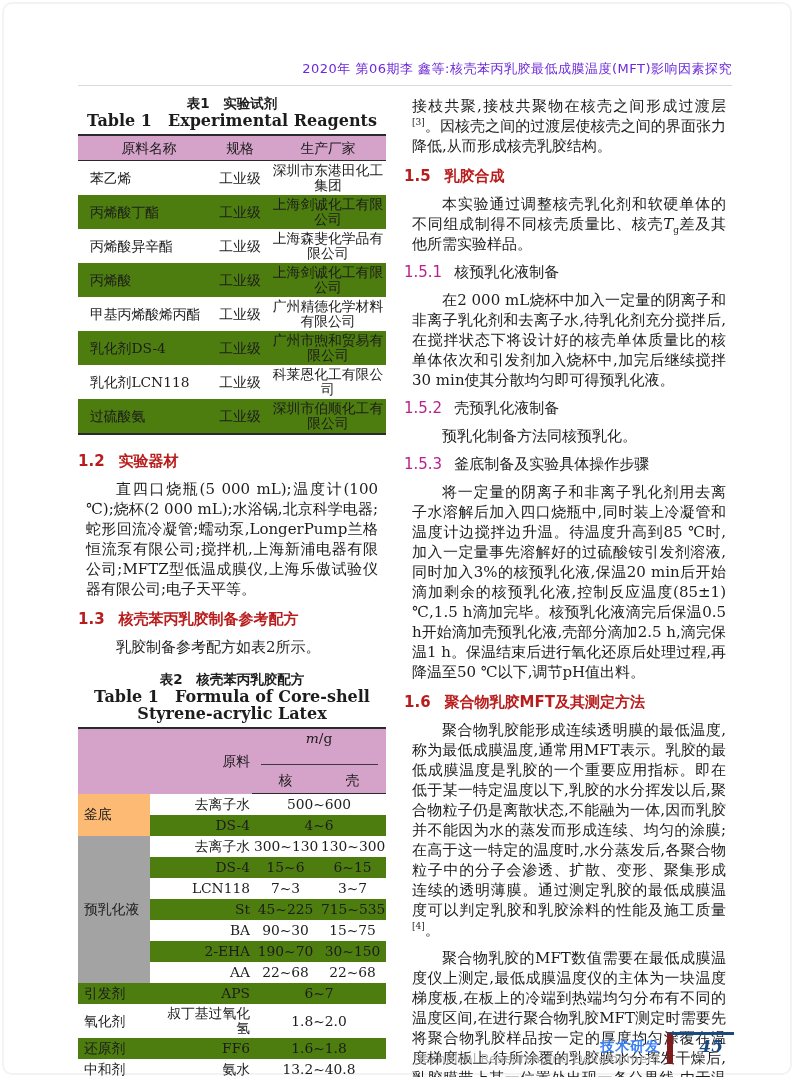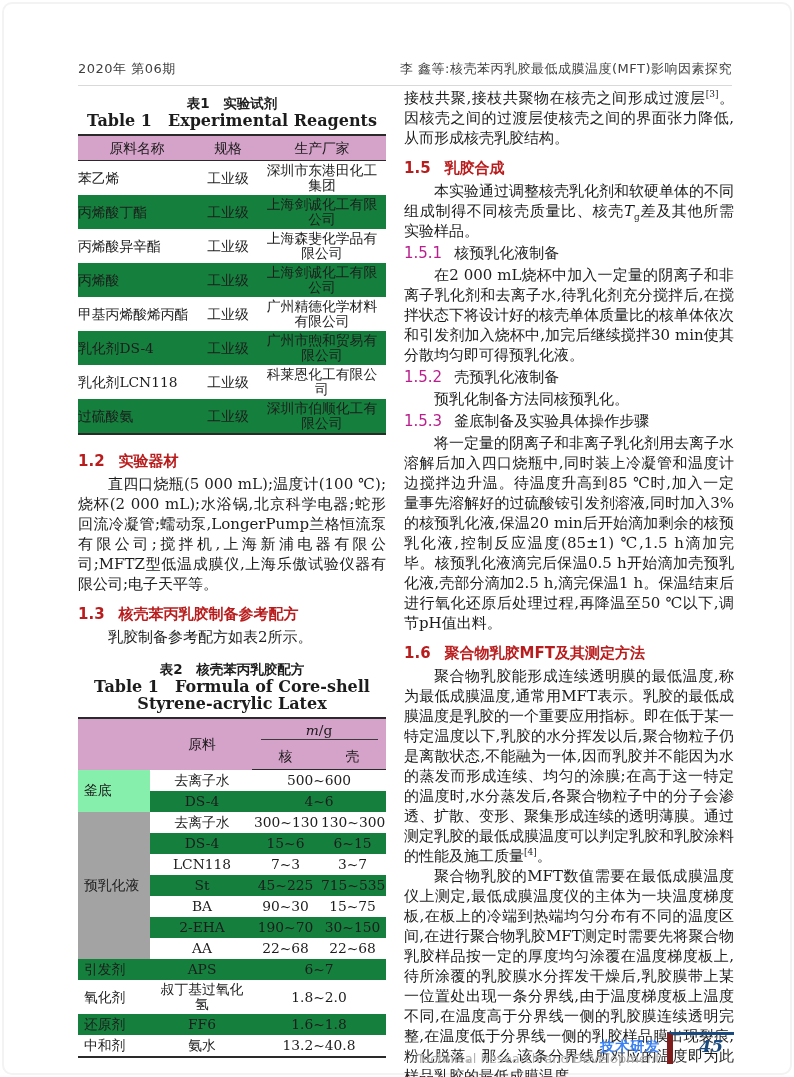--- a/index.html
+++ b/index.html
@@ -8,31 +8,31 @@
     background:#fdfdfd;
     font-family:"DejaVu Serif","Liberation Serif",serif;
     color:#1c1c1c;
     -webkit-font-smoothing:antialiased;
   }
   .page{position:absolute;inset:0;background:#ffffff;}
   .frame{position:absolute;inset:2px;border:2px solid #f3f3f3;border-radius:10px;pointer-events:none;}
 
   
   .page-header{position:absolute;top:60px;left:78px;right:62px;
-    display:flex;justify-content:space-between;align-items:baseline;
+    display:flex;justify-content:flex-end;align-items:baseline;
     font-family:"DejaVu Sans","Liberation Sans",sans-serif;
-    font-size:13px;color:#404040;letter-spacing:.5px;}
+    font-size:13px;color:#6d28d9;letter-spacing:.5px;}
   .hdr-rule{position:absolute;top:85px;left:78px;right:62px;height:1px;background:#d9d9d9;}
 
   
   .col{position:absolute;top:95px;width:308px;font-size:15px;line-height:20px;text-align:justify;}
   .col-left{left:78px;}
   .col-right{left:404px;top:88px;width:330px;}
 
-  p{margin:0;text-indent:2em;}
+  p{margin:8px;text-indent:2em;}
   p.noindent{text-indent:0;}
   sup{font-size:9px;line-height:0;}
   sub{font-size:9px;line-height:0;}
   .tvar{font-style:italic;font-family:"DejaVu Serif","Liberation Serif",serif;}
 
   
   .sec-head{font-family:"DejaVu Sans","Liberation Sans",sans-serif;
     font-weight:bold;color:#b91c1c;font-size:15px;line-height:20px;
     margin:10px 0 3px 0;text-align:left;}
   .sec-head .num{margin-right:14px;}
@@ -50,35 +50,35 @@
 
   
   table{border-collapse:collapse;table-layout:fixed;width:100%;
     font-size:13.8px;line-height:15px;
     border-top:2px solid #2a2a2a;border-bottom:2px solid #2a2a2a;}
   th,td{padding:2px 2px;font-weight:normal;vertical-align:middle;}
   thead th{background:#d5a2c9;}
   .t1{margin-bottom:16px;}
   .t1 thead th{border-bottom:1.2px solid #2a2a2a;height:20px;}
   .t1 td{height:17px;}
-  .t1 .c-name{width:118px;text-align:left;padding-left:0;}
+  .t1 .c-name{width:118px;text-align:left;padding-left:12px;}
   .t1 th.c-name{text-align:center;}
   .t1 .c-spec{width:56px;text-align:center;}
   .t1 .c-maker{text-align:center;}
-  tr.stripe td{background:#15803d;}
+  tr.stripe td{background:#4d7c0f;}
 
   .t2 th{height:21px;}
   .t2 .hrow2 th{border-bottom:1.2px solid #2a2a2a;}
   .t2 td{height:17px;}
   .t2 .c-grp{width:64px;text-align:left;padding-left:6px;}
-  .t2 .c-mat{width:96px;text-align:center;padding-left:4px;}
+  .t2 .c-mat{width:96px;text-align:right;padding-left:4px;}
   .t2 .c-core,.t2 .c-shell{text-align:center;}
-  .t2 td.gw{background:#86efac;}
+  .t2 td.gw{background:#fdba74;}
   .t2 td.gp{background:#a3a3a3;}
-  .mg{border-bottom:1px solid #3a3a3a;width:90%;margin:0 auto 1px auto;text-align:center;padding-bottom:1px;}
+  .mg{border-bottom:1px solid #3a3a3a;width:90%;margin:0 auto 1px auto;text-align:center;padding-bottom:18px;}
 
   
   .page-footer{position:absolute;right:60px;bottom:13px;display:flex;align-items:flex-start;}
   .footer-labels{text-align:right;margin-top:7px;margin-right:7px;
     font-family:"DejaVu Sans","Liberation Sans",sans-serif;}
   .f-cn{font-size:14px;font-weight:bold;color:#3b82f6;letter-spacing:1px;line-height:15px;}
   .f-en{font-size:13px;color:#b3b3b3;line-height:10px;}
   .page-num-box{border-top:3px solid #1b4a7e;border-left:6px solid #7f1d1d;
     padding:2px 11px 9px 26px;color:#1b4a7e;
     font-family:"DejaVu Serif","Liberation Serif",serif;

